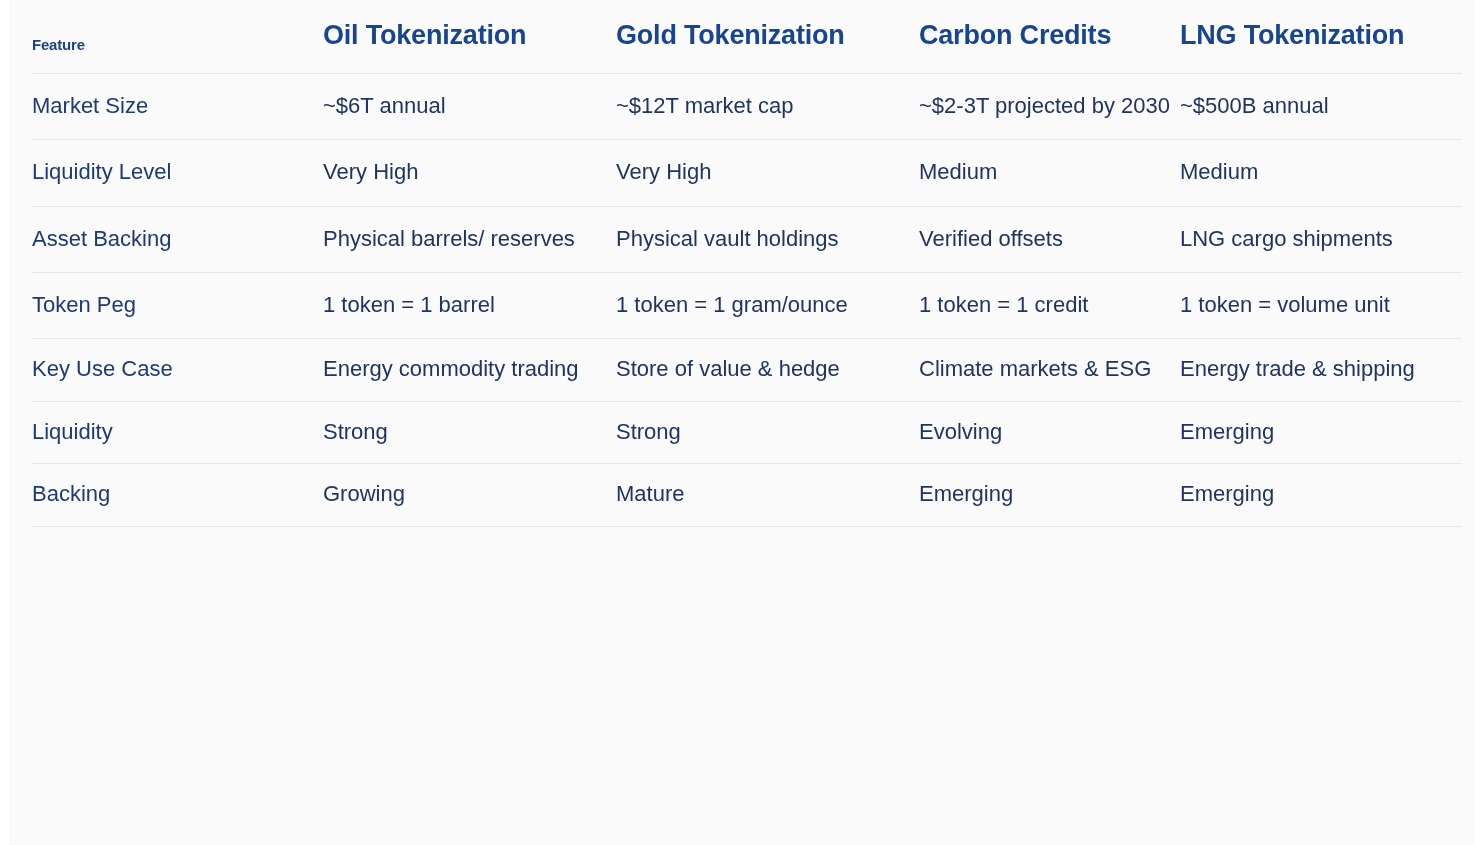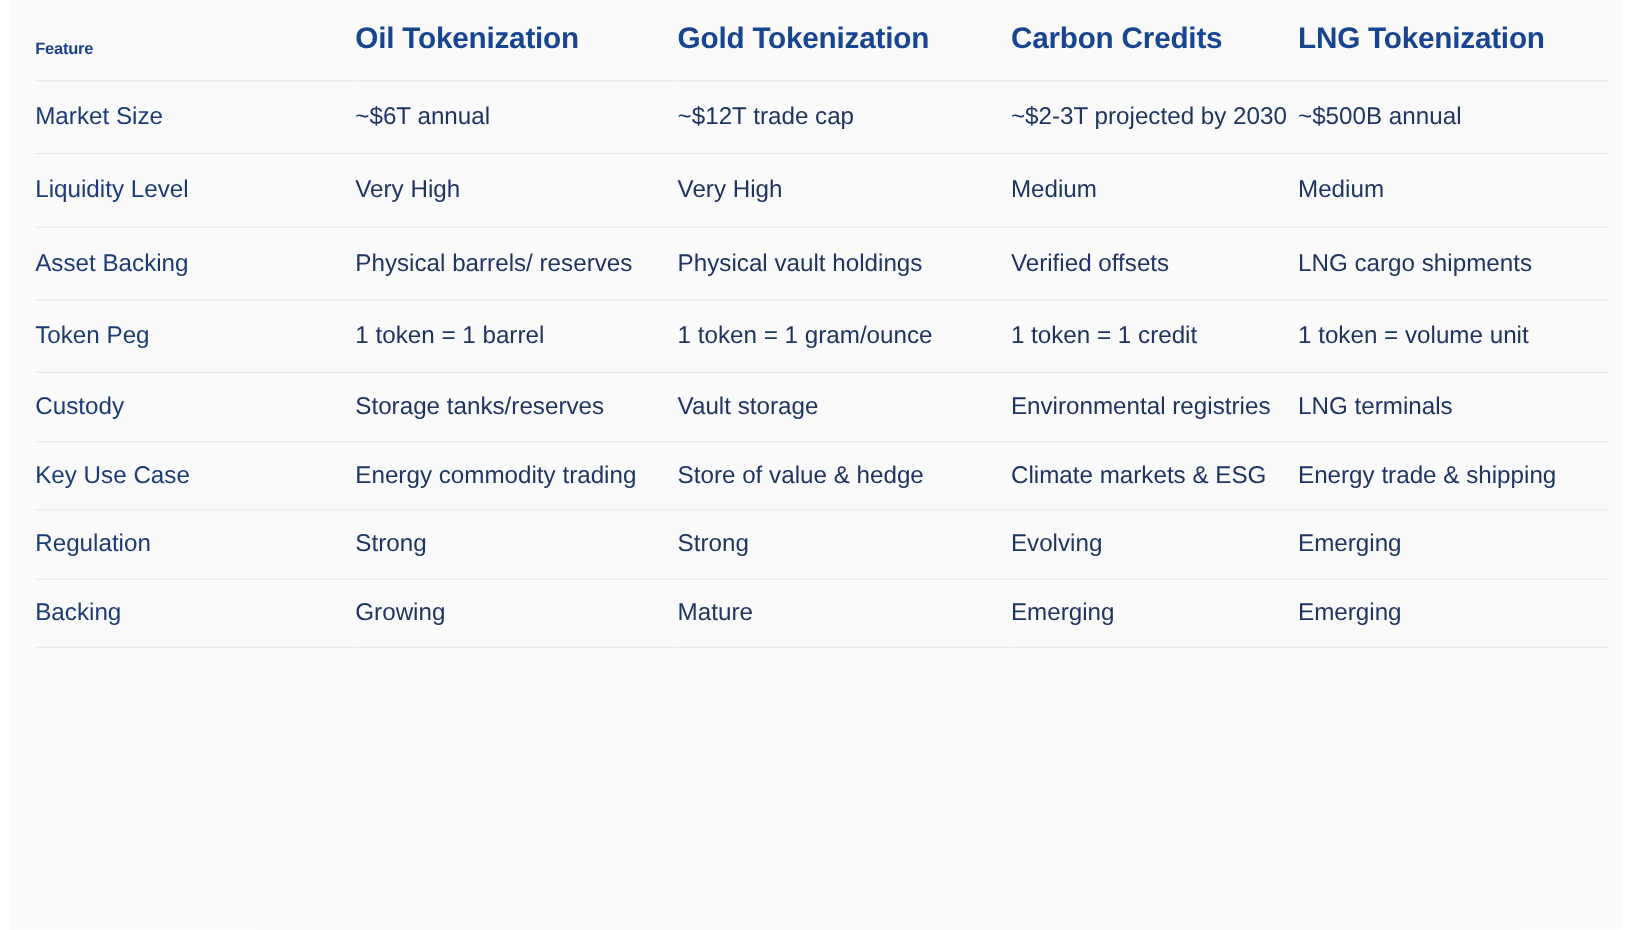--- a/index.html
+++ b/index.html
@@ -111,21 +111,21 @@
           <th>Carbon Credits</th>
           <th>LNG Tokenization</th>
         </tr>
       </thead>
 
       <tbody>
 
         <tr>
           <td class="rowlabel">Market Size</td>
           <td>~$6T annual</td>
-          <td>~$12T trade cap</td>
+          <td>~$12T market cap</td>
           <td>~$2-3T projected by 2030</td>
           <td>~$500B annual</td>
         </tr>
 
         <tr>
           <td class="rowlabel">Liquidity Level</td>
           <td>Very High</td>
           <td>Very High</td>
           <td>Medium</td>
           <td>Medium</td>
@@ -140,39 +140,32 @@
         </tr>
 
         <tr>
           <td class="rowlabel">Token Peg</td>
           <td>1 token = 1 barrel</td>
           <td>1 token = 1 gram/ounce</td>
           <td>1 token = 1 credit</td>
           <td>1 token = volume unit</td>
         </tr>
 
-        <tr class="tight">
-          <td class="rowlabel">Custody</td>
-          <td>Storage tanks/reserves</td>
-          <td>Vault storage</td>
-          <td>Environmental registries</td>
-          <td>LNG terminals</td>
-        </tr>
 
         <tr class="tight">
           <td class="rowlabel">Key Use Case</td>
           <td>Energy commodity trading</td>
           <td>Store of value &amp; hedge</td>
           <td>Climate markets &amp; ESG</td>
           <td>Energy trade &amp; shipping</td>
         </tr>
 
 
         <tr class="tight">
-          <td class="rowlabel">Regulation</td>
+          <td class="rowlabel">Liquidity</td>
           <td>Strong</td>
           <td>Strong</td>
           <td>Evolving</td>
           <td>Emerging</td>
         </tr>
 
         <tr class="tight">
           <td class="rowlabel">Backing</td>
           <td>Growing</td>
           <td>Mature</td>

